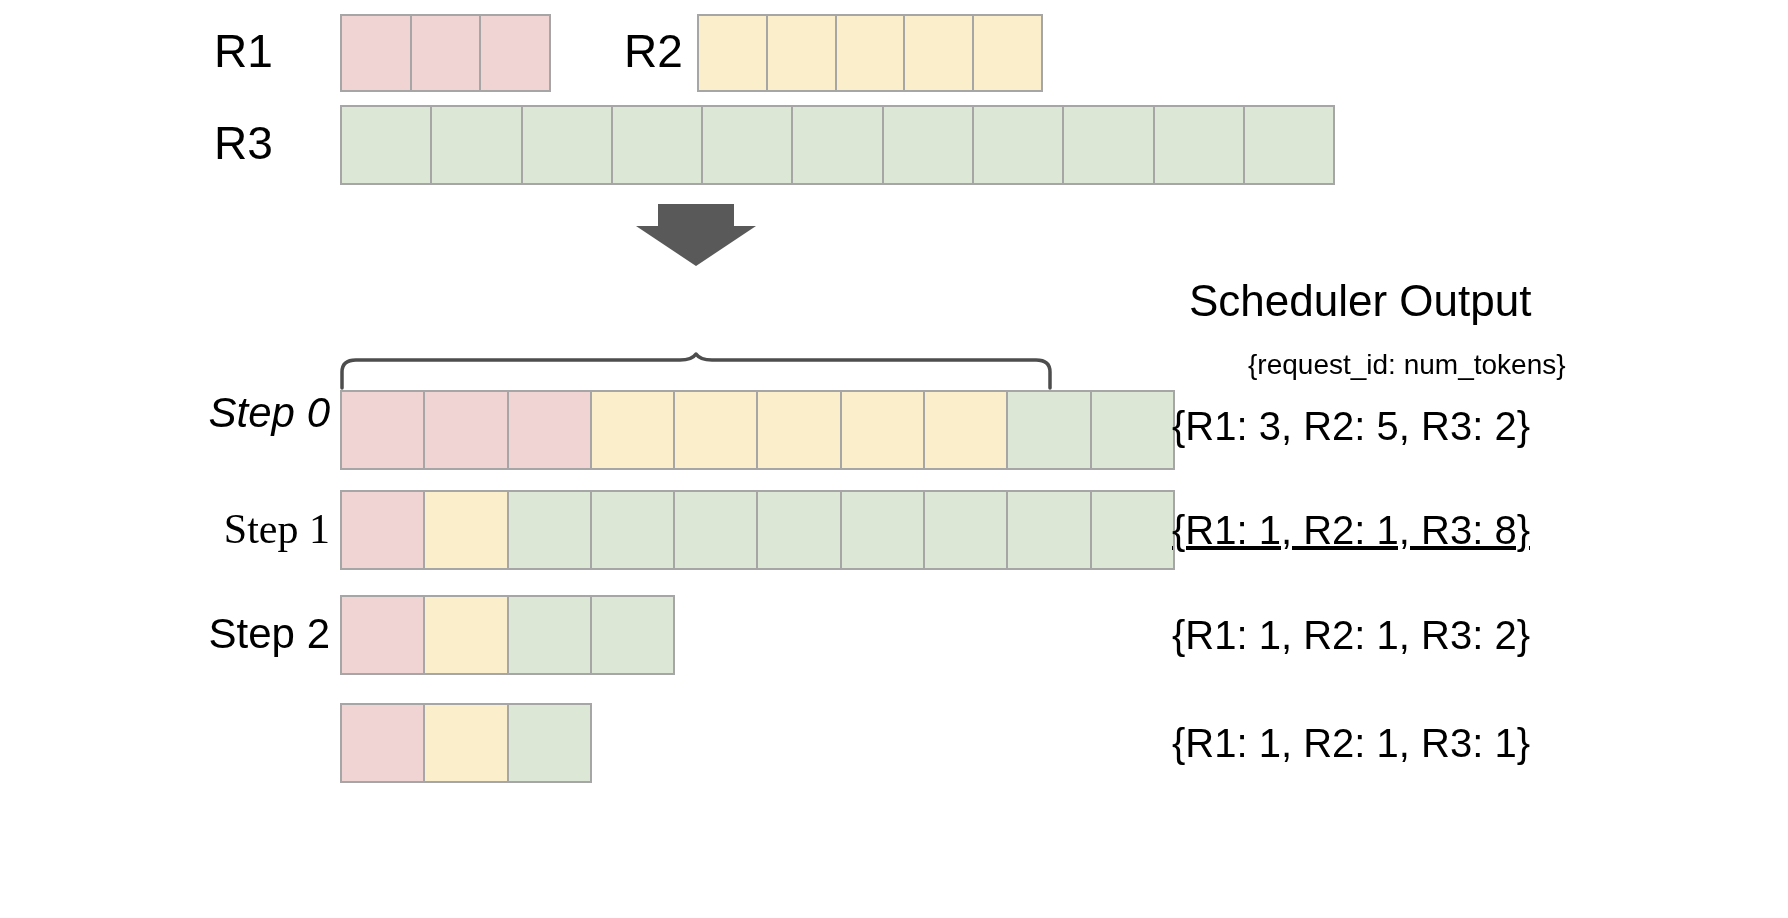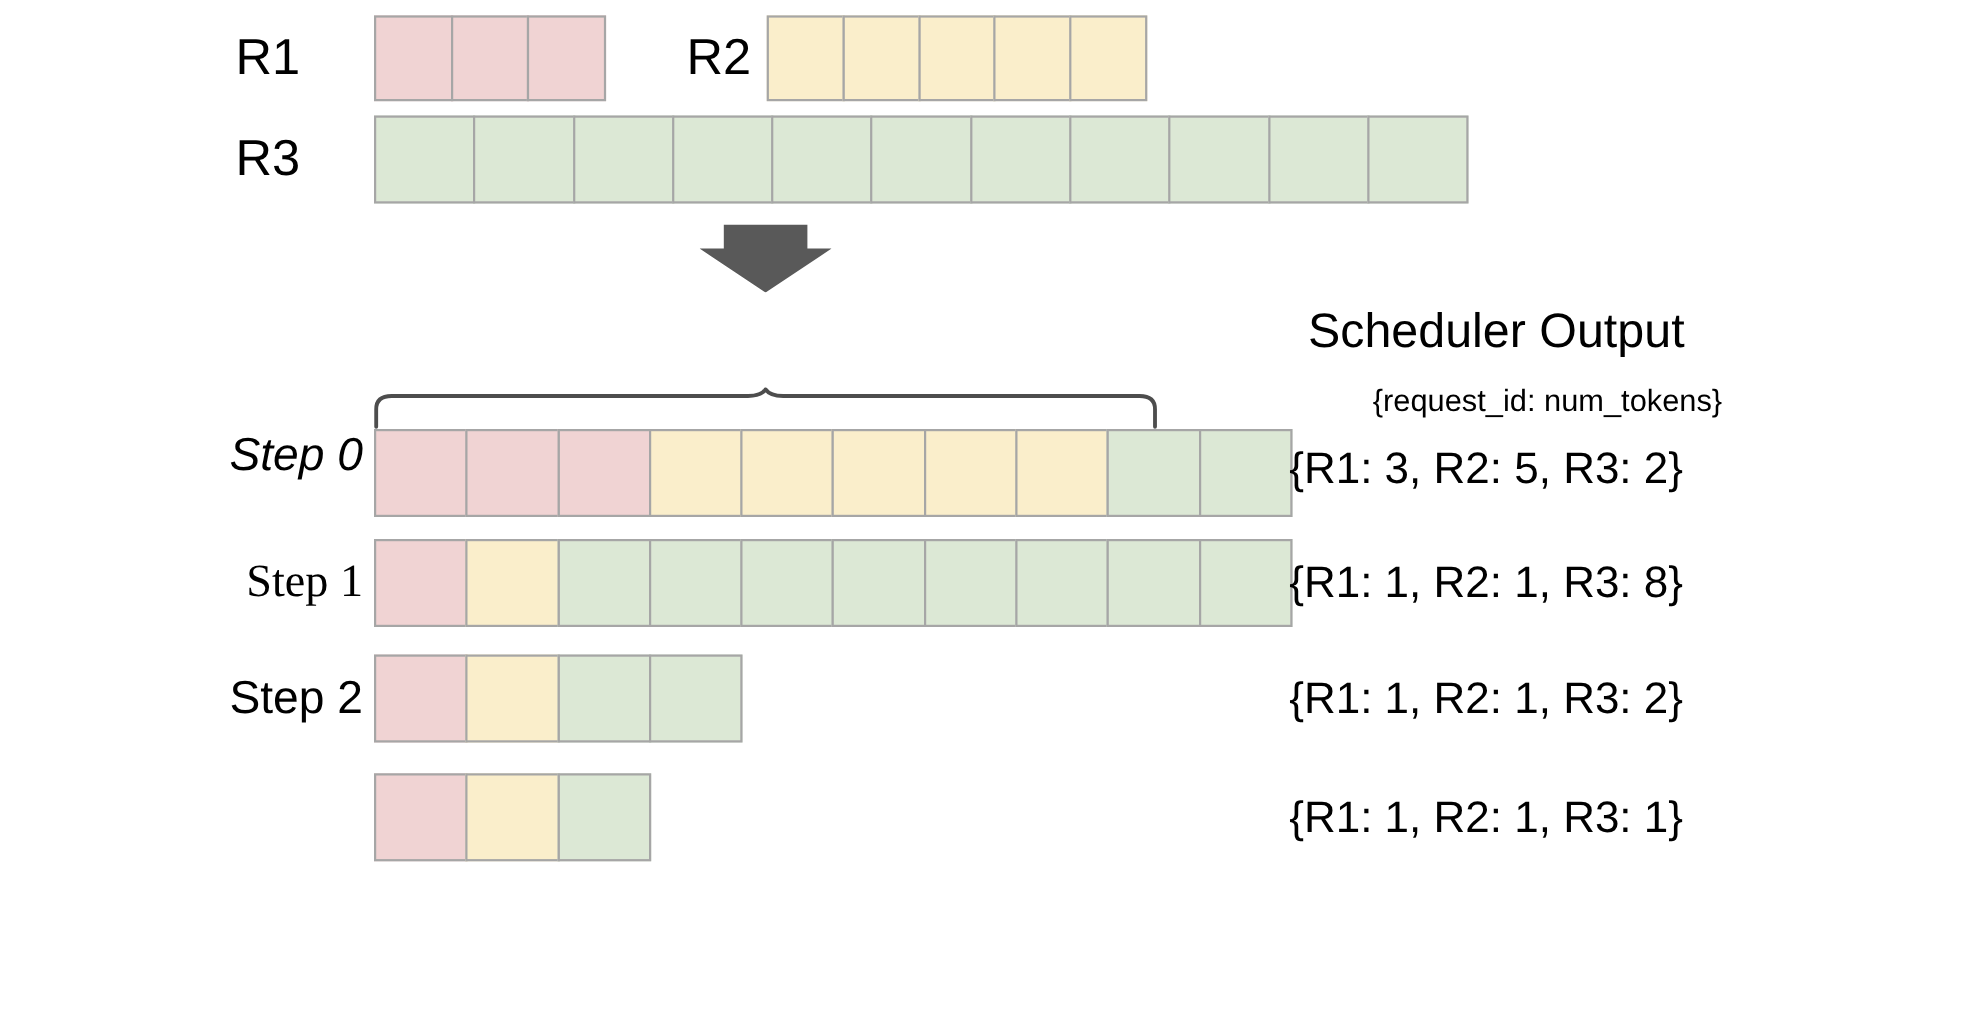--- a/index.html
+++ b/index.html
@@ -174,21 +174,21 @@
       <div class="cell yellow" style="width: 85.3px;"></div>
       <div class="cell green" style="width: 85.3px;"></div>
       <div class="cell green" style="width: 85.3px;"></div>
       <div class="cell green" style="width: 85.3px;"></div>
       <div class="cell green" style="width: 85.3px;"></div>
       <div class="cell green" style="width: 85.3px;"></div>
       <div class="cell green" style="width: 85.3px;"></div>
       <div class="cell green" style="width: 85.3px;"></div>
       <div class="cell green" style="width: 85.3px;"></div>
     </div>
-  <div class="lbl lbl-out" style="top:510px;">{R1: 1, R2: 1, R3: 8}</div>
+  <div class="lbl lbl-out" style="top:510px;text-decoration:underline;">{R1: 1, R2: 1, R3: 8}</div>
 
   <div class="lbl lbl-step" style="left:110px; top:613px;">Step 2</div>
   <div class="strip" id="step-strip-2" style="left:340px; top:595px; height:80px;">
       <div class="cell pink" style="width: 85.3px;"></div>
       <div class="cell yellow" style="width: 85.3px;"></div>
       <div class="cell green" style="width: 85.3px;"></div>
       <div class="cell green" style="width: 85.3px;"></div>
     </div>
   <div class="lbl lbl-out" style="top:615px;">{R1: 1, R2: 1, R3: 2}</div>
 

